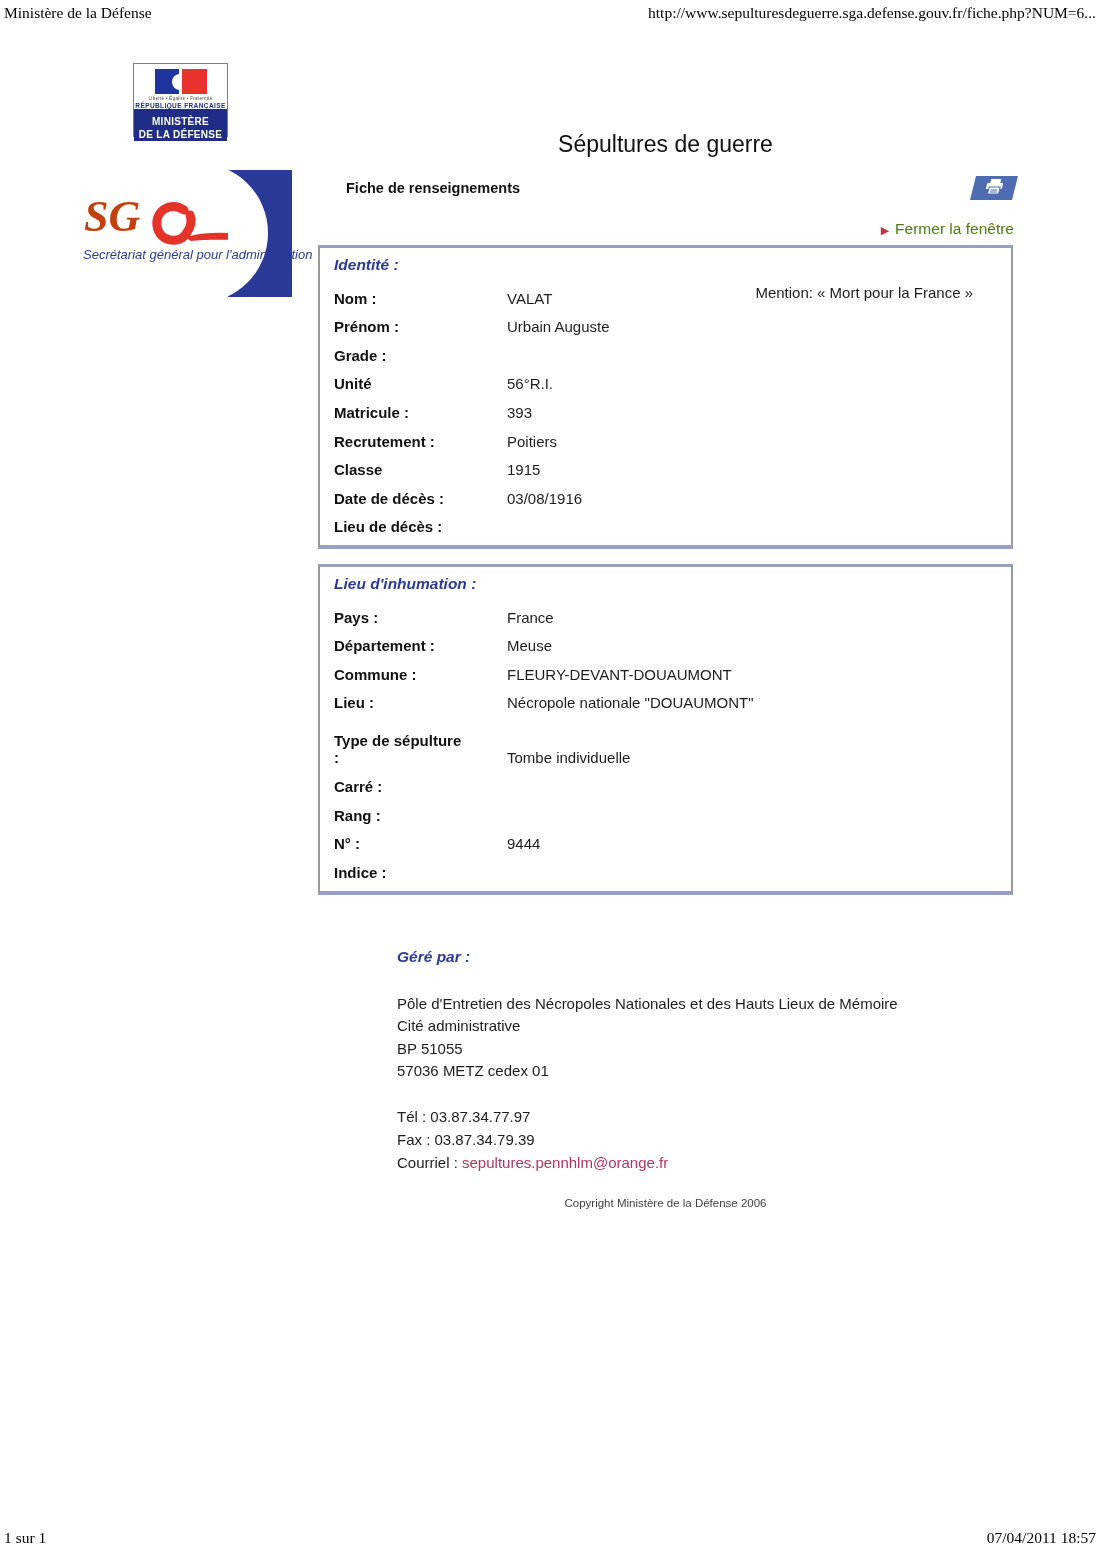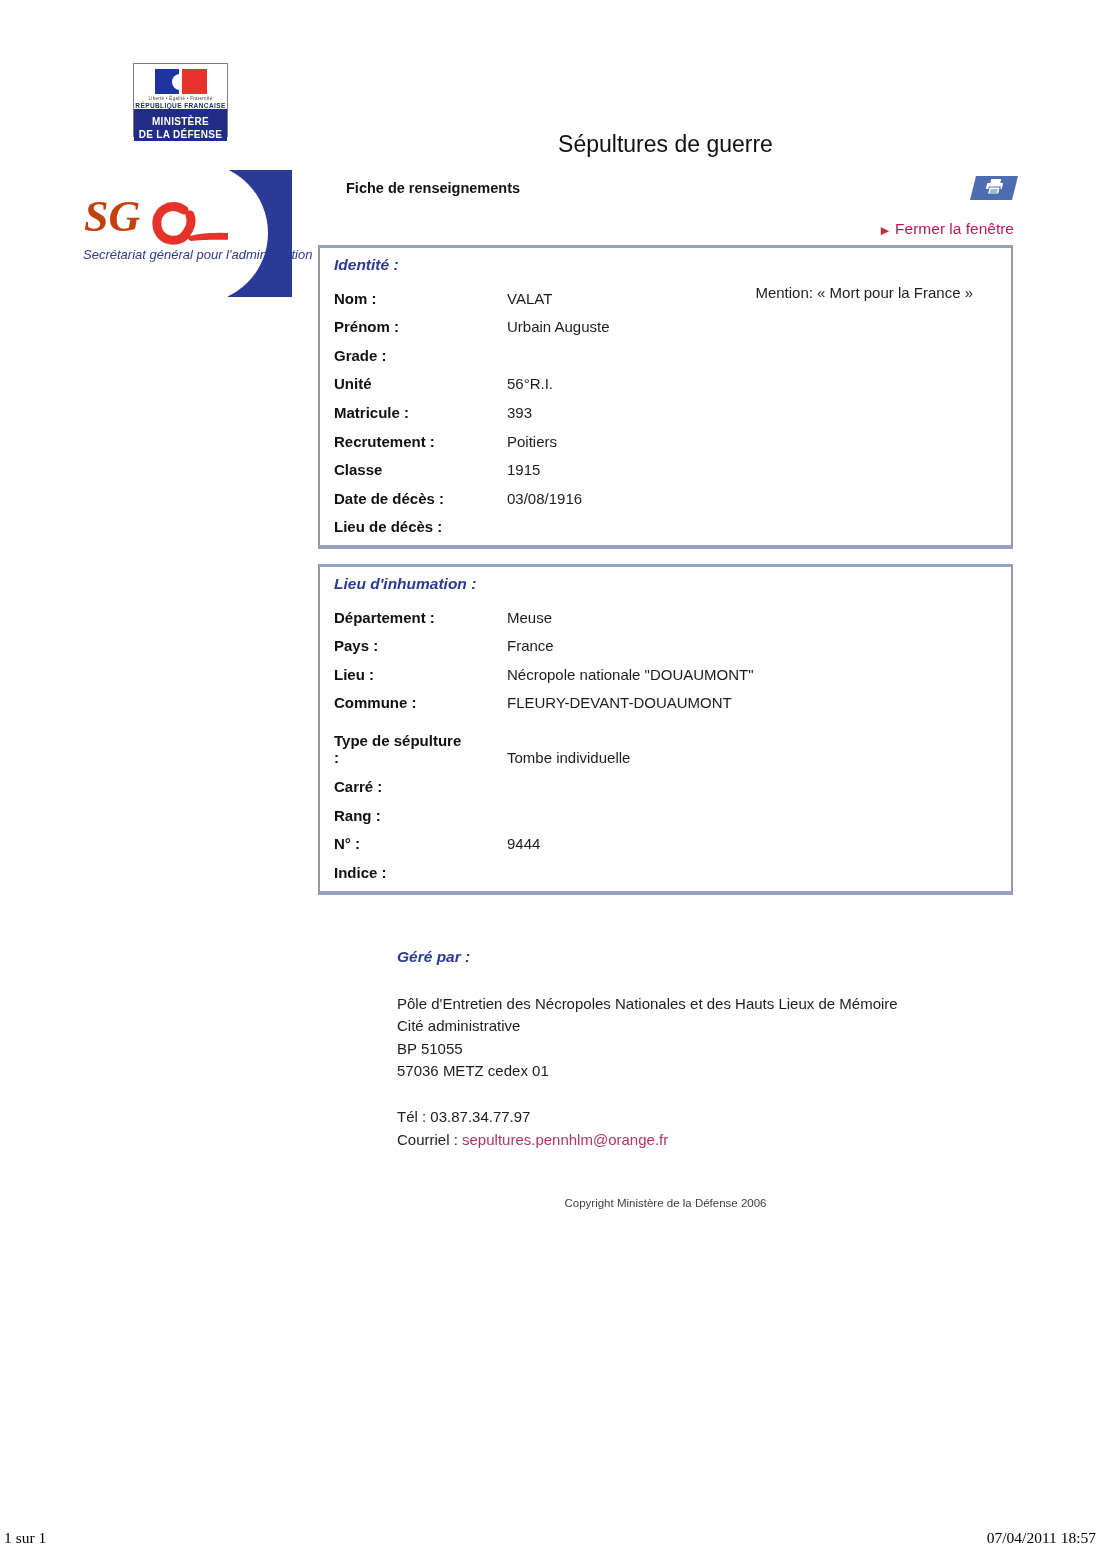--- a/index.html
+++ b/index.html
@@ -45,21 +45,21 @@
 
   
   .page-title { position:absolute; left:318px; top:131px; width:695px; text-align:center; font-size:23px; color:#101010; }
   .fiche-title { position:absolute; left:346px; top:180px; font-size:14.5px; font-weight:bold; color:#111; }
   .print-btn {
     position:absolute; left:973px; top:176px; width:42px; height:24px; background:#4d6cb2;
     transform:skewX(-14deg); display:flex; align-items:center; justify-content:center; cursor:pointer;
   }
   .close-link { position:absolute; top:220px; left:318px; width:696px; text-align:right; font-size:15.5px; cursor:pointer; }
   .close-arrow { color:#c4323a; font-size:11px; margin-right:6px; }
-  .close-text { color:#be185d; }
+  .close-text { color:#4d7c0f; }
 
   
   .info-box {
     position:absolute; left:318px; width:695px; box-sizing:border-box; background:#fff;
     border-left:2px solid #9a9a9a; border-right:2px solid #9a9a9a;
     border-top:3px solid #95a0c2; border-bottom:4px solid #95a0c2;
     padding:6px 14px 10px 14px;
   }
   #identity-box { top:245px; min-height:298px; }
   #burial-box   { top:564px; min-height:326px; }
@@ -78,20 +78,24 @@
   .gere-contact { margin-top:22px; font-size:15px; line-height:23px; }
   .email-link { color:#b2355c; cursor:pointer; }
 
   .copyright { position:absolute; left:318px; top:1197px; width:695px; text-align:center; font-size:11.5px; color:#3f3f3f; }
 </style>
 </head>
 <body>
 
 <div class="page">
 
+  <div class="print-header">
+    <span>Ministère de la Défense</span>
+    <span>http://www.sepulturesdeguerre.sga.defense.gouv.fr/fiche.php?NUM=6...</span>
+  </div>
 
   <div class="mod-logo">
     <div class="mod-top">
       <div class="mod-emblem">
         <div class="b"></div>
         <div class="r"></div>
       </div>
       <div class="mod-devise">Liberté • Égalité • Fraternité</div>
       <div class="mod-rf">RÉPUBLIQUE FRANÇAISE</div>
     </div>
@@ -169,34 +173,34 @@
     <div class="frow">
       <span class="flabel">Lieu de décès :</span>
       <span class="fvalue"></span>
     </div>
   </div>
 
   <div class="info-box" id="burial-box">
     <div class="section-title">Lieu d'inhumation :</div>
 
     <div class="frow">
+      <span class="flabel">Pays :</span>
+      <span class="fvalue">France</span>
+    </div>
+    <div class="frow">
       <span class="flabel">Département :</span>
       <span class="fvalue">Meuse</span>
     </div>
     <div class="frow">
-      <span class="flabel">Pays :</span>
-      <span class="fvalue">France</span>
+      <span class="flabel">Commune :</span>
+      <span class="fvalue">FLEURY-DEVANT-DOUAUMONT</span>
     </div>
     <div class="frow">
       <span class="flabel">Lieu :</span>
       <span class="fvalue">Nécropole nationale "DOUAUMONT"</span>
-    </div>
-    <div class="frow">
-      <span class="flabel">Commune :</span>
-      <span class="fvalue">FLEURY-DEVANT-DOUAUMONT</span>
     </div>
     <div class="frow tall">
       <span class="flabel">Type de sépulture :</span>
       <span class="fvalue">Tombe individuelle</span>
     </div>
     <div class="frow">
       <span class="flabel">Carré :</span>
       <span class="fvalue"></span>
     </div>
     <div class="frow">
@@ -216,20 +220,21 @@
   <div class="gere">
     <div class="section-title">Géré par :</div>
     <div class="gere-address">
       <div>Pôle d'Entretien des Nécropoles Nationales et des Hauts Lieux de Mémoire</div>
       <div>Cité administrative</div>
       <div>BP 51055</div>
       <div>57036 METZ cedex 01</div>
     </div>
     <div class="gere-contact">
       <div>Tél : 03.87.34.77.97</div>
+      <div>Fax : 03.87.34.79.39</div>
       <div><span>Courriel : </span><span class="email-link">sepultures.pennhlm@orange.fr</span></div>
     </div>
   </div>
 
   <div class="copyright">Copyright Ministère de la Défense 2006</div>
 
   <div class="print-footer">
     <span>1 sur 1</span>
     <span>07/04/2011 18:57</span>
   </div>

